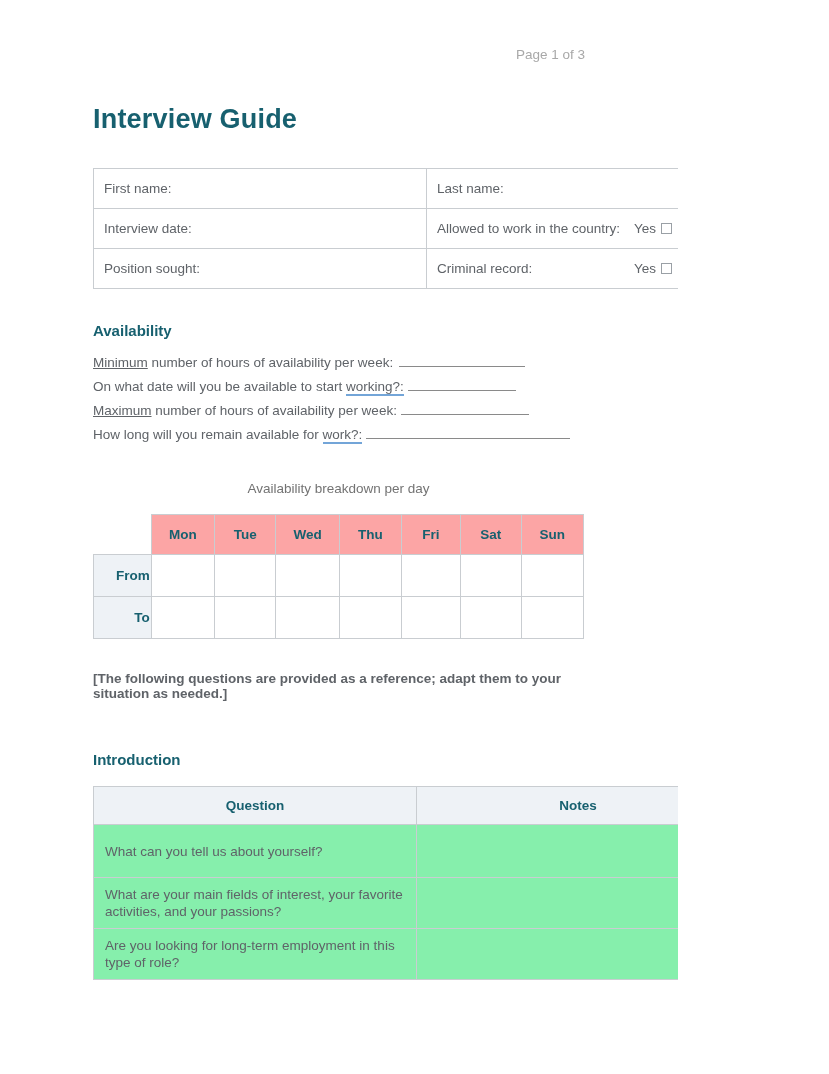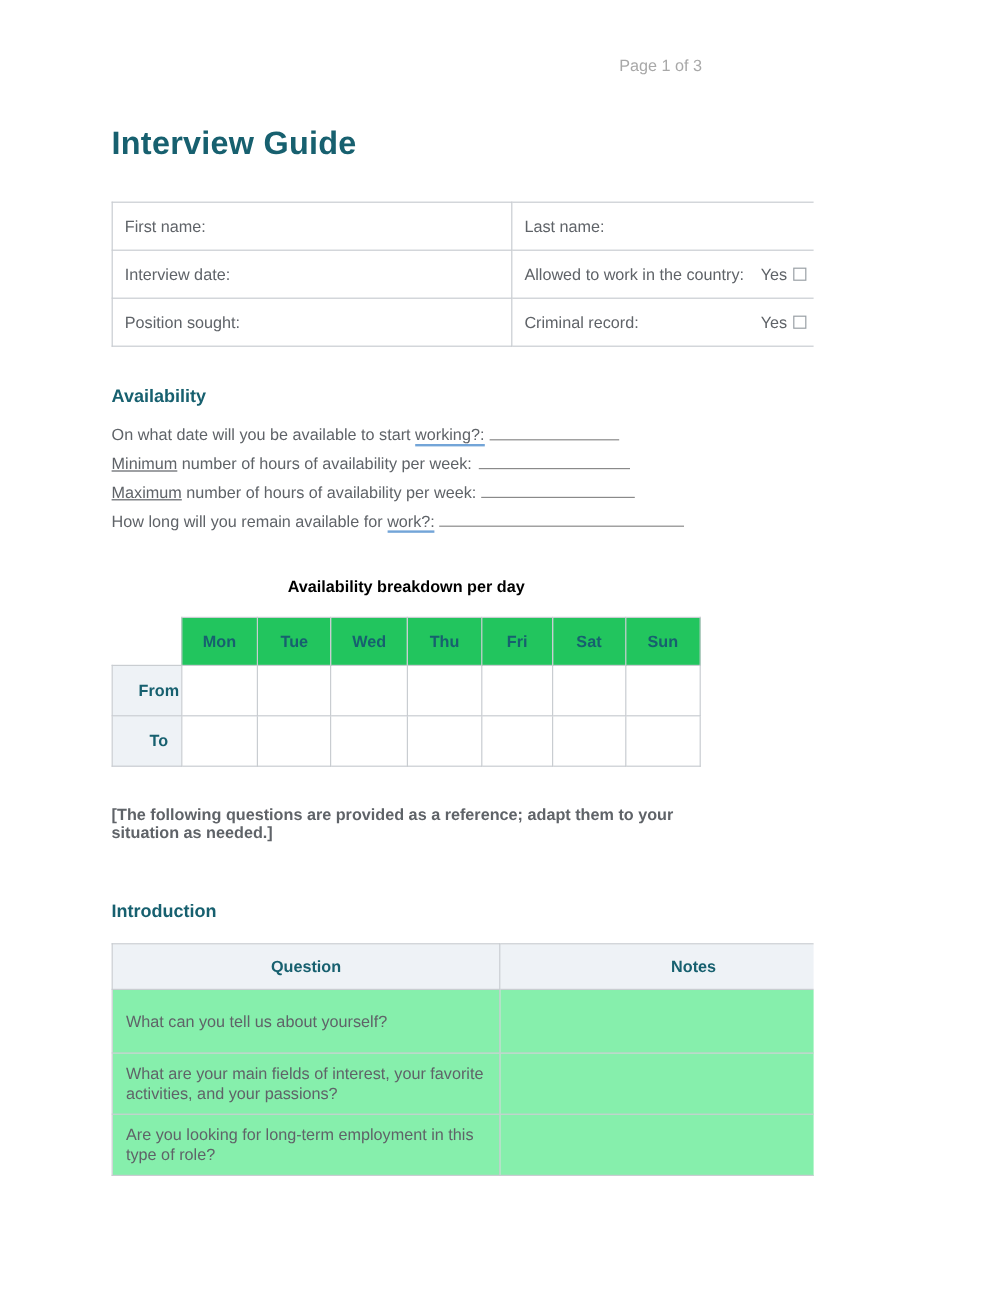--- a/index.html
+++ b/index.html
@@ -76,42 +76,42 @@
     vertical-align: baseline;
   }
   .blank-1 { width: 108px; margin-left: 4px; }
   .blank-2 { width: 126px; margin-left: 6px; }
   .blank-3 { width: 128px; margin-left: 4px; }
   .blank-4 { width: 204px; margin-left: 4px; }
 
   .breakdown-title {
     margin-top: 34px;
     text-align: center;
-    font-weight: bold;
-    color: #000000;
+    font-weight: normal;
+    color: #737373;
   }
 
   
   .days-table { margin-top: 18px; table-layout: fixed; }
   .days-table th, .days-table td { border: 1px solid #c9cdd1; }
   .days-table .corner { border: none; background: transparent; width: 56px; }
   .days-table th.day {
     width: 82px; height: 37px;
-    background: #22c55e;
+    background: #fca5a5;
     color: #17606f;
     font-size: 13.5px;
     font-weight: bold;
     text-align: center;
   }
   .days-table th.rowlabel {
     background: #eef2f6;
     color: #17606f;
     font-size: 13.5px;
     font-weight: bold;
-    text-align: center;
+    text-align: right;
     padding-left: 21px;
     height: 39px;
   }
   .days-table td.slot { background: #fff; height: 39px; }
 
   
   .reference-note {
     margin-top: 32px;
     font-weight: bold;
     color: #5f6368;
@@ -187,24 +187,24 @@
           </span>
         </td>
       </tr>
     </tbody>
       </table>
 
     <h2 class="section-heading availability-heading">Availability</h2>
 
     <div class="avail-lines">
       <div class="avail-line">
+        <span class="u-gray">Minimum</span><span> number of hours of availability per week:</span><span class="blank blank-2"></span>
+      </div>
+      <div class="avail-line">
         <span>On what date will you be available to start </span><span class="u-blue">working?:</span><span class="blank blank-1"></span>
-      </div>
-      <div class="avail-line">
-        <span class="u-gray">Minimum</span><span> number of hours of availability per week:</span><span class="blank blank-2"></span>
       </div>
       <div class="avail-line">
         <span class="u-gray">Maximum</span><span> number of hours of availability per week:</span><span class="blank blank-3"></span>
       </div>
       <div class="avail-line">
         <span>How long will you remain available for </span><span class="u-blue">work?:</span><span class="blank blank-4"></span>
       </div>
     </div>
 
     <div class="breakdown-title">Availability breakdown per day</div>

